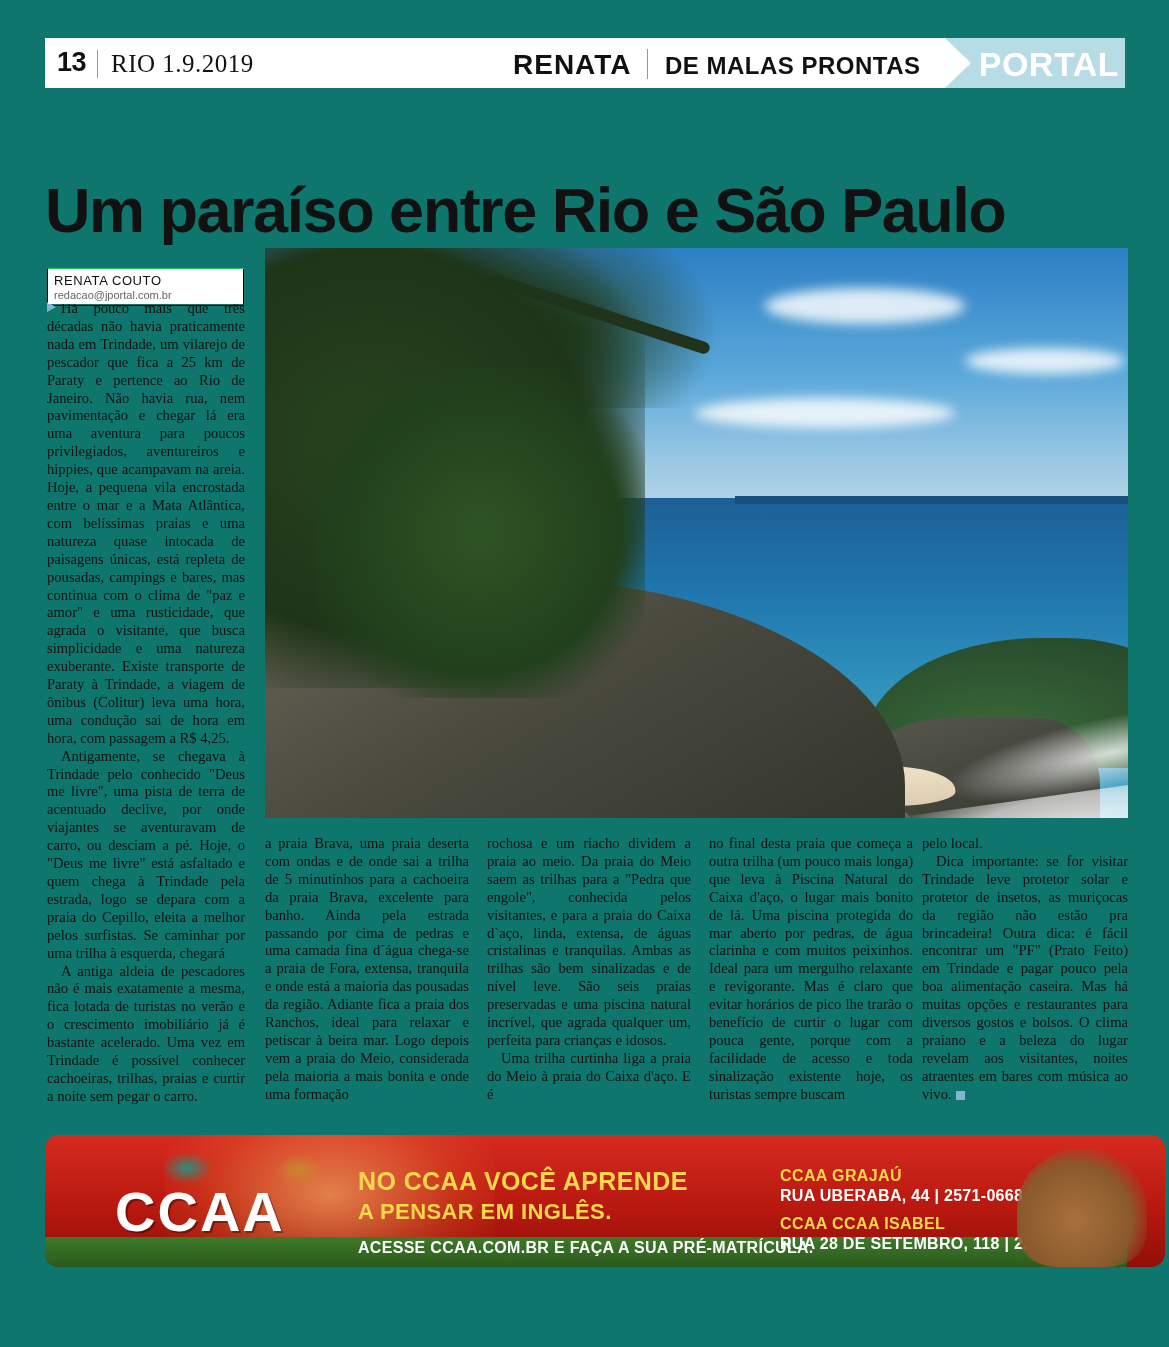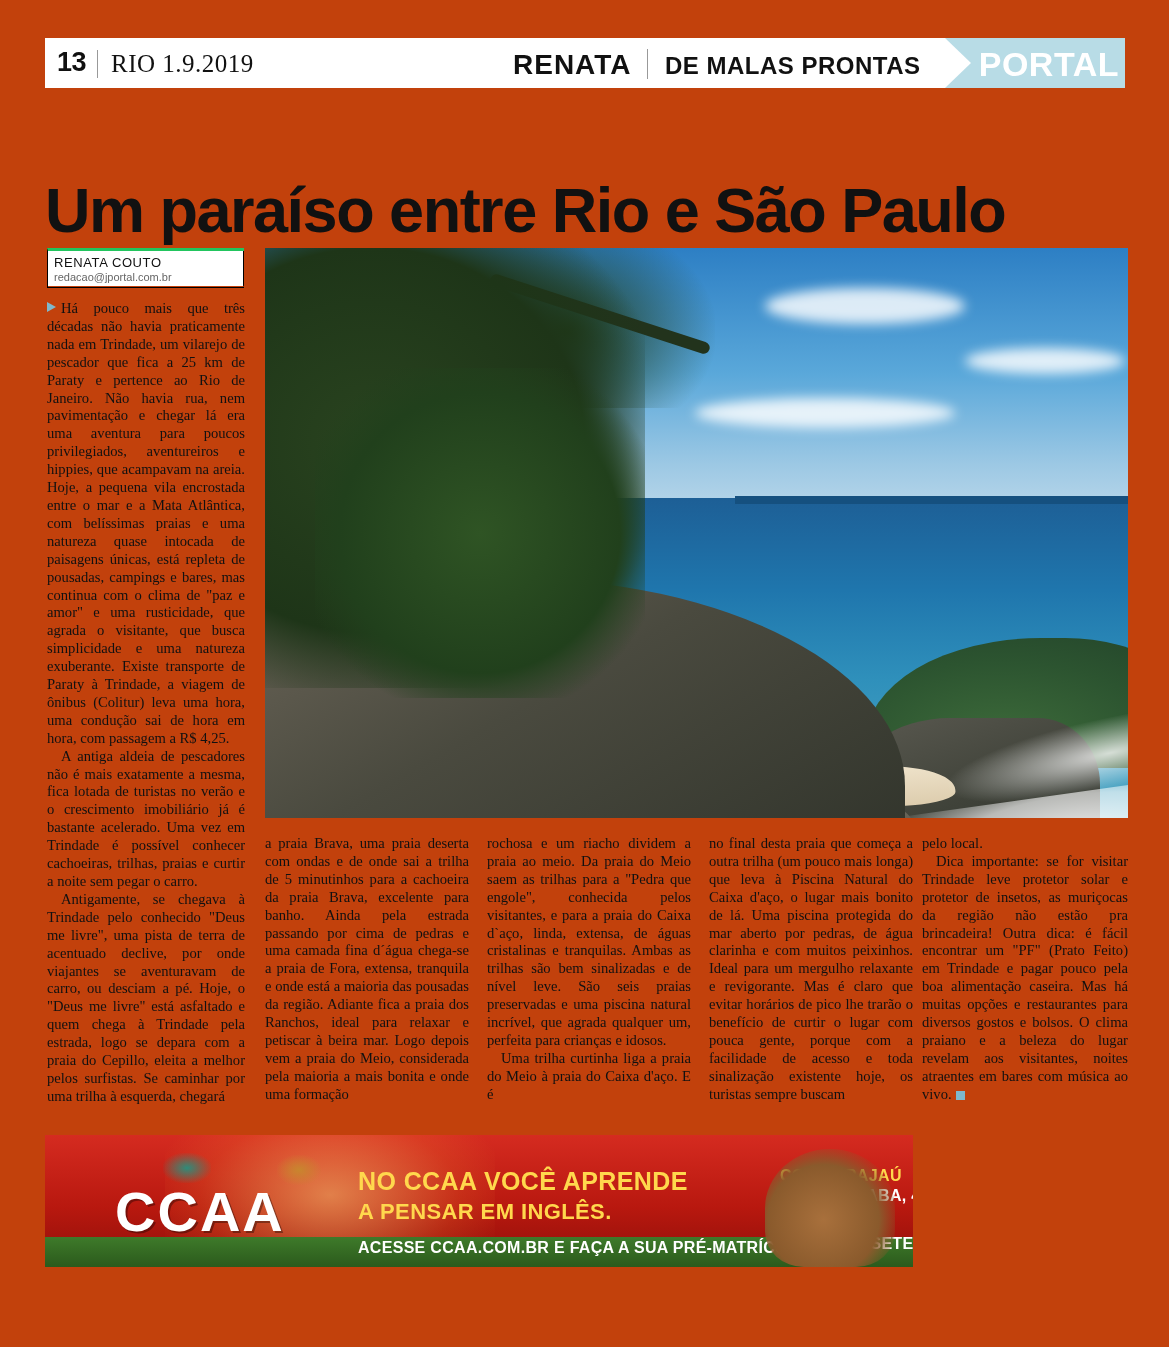--- a/index.html
+++ b/index.html
@@ -13,21 +13,21 @@
     font-family: "Liberation Serif", serif;
     color: #000;
     position: relative;
     overflow: hidden;
   }
   .page {
     position: absolute;
     left: 0; top: 0;
     width: 1169px;
     height: 1347px;
-    background: #c2410c;
+    background: #0f766e;
   }
 
   
   .masthead {
     position: absolute;
     left: 45px;
     top: 38px;
     width: 1080px;
     height: 50px;
   }
@@ -132,24 +132,24 @@
     line-height: 68px;
     letter-spacing: -1.5px;
     color: #111;
     margin-top: 46px;
   }
 
   
   .byline {
     position: absolute;
     left: 47px;
-    top: 248px;
+    top: 268px;
     width: 196px;
     height: 36px;
-    border-top: 3px solid #22c55e;
+    border-top: 1px solid #22c55e;
     border-left: 1px solid #000;
     border-bottom: 1px solid #000;
   }
   .byline:after {
     content: "";
     position: absolute;
     right: 0; top: 0;
     width: 0; height: 0;
     border-left: 22px solid transparent;
     border-top: 36px solid #000;
@@ -329,24 +329,25 @@
     width: 14px; height: 7px;
     background: #c8443a;
     border-radius: 3px 3px 0 0;
   }
 
   
   .ad {
     position: absolute;
     left: 45px;
     top: 1135px;
-    width: 868px;
+    width: 1120px;
     height: 132px;
     background: linear-gradient(180deg, #d52b20 0%, #b8180f 55%, #8f0f09 100%);
     overflow: hidden;
+    border-radius: 14px;
   }
   .ad-grass {
     position: absolute;
     left: 0; bottom: 0;
     width: 1082px; height: 30px;
     background: linear-gradient(180deg, #3e7a2a 0%, #2b5a1c 100%);
   }
   .ad-sun {
     position: absolute;
     left: 120px; top: -40px;
@@ -486,22 +487,22 @@
     <div class="ph-rock2"></div>
     <div class="ph-foreground"></div>
     <div class="ph-tree-top"></div>
     <div class="ph-branch"></div>
     <div class="ph-tree-left"></div>
     <div class="ph-tree-left2"></div>
   </div>
 
   <div class="col" id="col1">
     <p class="first"><span class="bullet"></span><span>Há pouco mais que três décadas não havia praticamente nada em Trindade, um vilarejo de pescador que fica a 25 km de Paraty e pertence ao Rio de Janeiro. Não havia rua, nem pavimentação e chegar lá era uma aventura para poucos privilegiados, aventureiros e hippies, que acampavam na areia. Hoje, a pequena vila encrostada entre o mar e a Mata Atlântica, com belíssimas praias e uma natureza quase intocada de paisagens únicas, está repleta de pousadas, campings e bares, mas continua com o clima de "paz e amor" e uma rusticidade, que agrada o visitante, que busca simplicidade e uma natureza exuberante. Existe transporte de Paraty à Trindade, a viagem de ônibus (Colitur) leva uma hora, uma condução sai de hora em hora, com passagem a R$ 4,25.</span></p>
+    <p>Antigamente, se chegava à Trindade pelo conhecido "Deus me livre", uma pista de terra de acentuado declive, por onde viajantes se aventuravam de carro, ou desciam a pé. Hoje, o "Deus me livre" está asfaltado e quem chega à Trindade pela estrada, logo se depara com a praia do Cepillo, eleita a melhor pelos surfistas. Se caminhar por uma trilha à esquerda, chegará</p>
     <p>A antiga aldeia de pescadores não é mais exatamente a mesma, fica lotada de turistas no verão e o crescimento imobiliário já é bastante acelerado. Uma vez em Trindade é possível conhecer cachoeiras, trilhas, praias e curtir a noite sem pegar o carro.</p>
-    <p>Antigamente, se chegava à Trindade pelo conhecido "Deus me livre", uma pista de terra de acentuado declive, por onde viajantes se aventuravam de carro, ou desciam a pé. Hoje, o "Deus me livre" está asfaltado e quem chega à Trindade pela estrada, logo se depara com a praia do Cepillo, eleita a melhor pelos surfistas. Se caminhar por uma trilha à esquerda, chegará</p>
   </div>
 
   <div class="col" id="col2">
     <p class="first">a praia Brava, uma praia deserta com ondas e de onde sai a trilha de 5 minutinhos para a cachoeira da praia Brava, excelente para banho. Ainda pela estrada passando por cima de pedras e uma camada fina d´água chega-se a praia de Fora, extensa, tranquila e onde está a maioria das pousadas da região. Adiante fica a praia dos Ranchos, ideal para relaxar e petiscar à beira mar. Logo depois vem a praia do Meio, considerada pela maioria a mais bonita e onde uma formação</p>
   </div>
 
   <div class="col" id="col3">
     <p class="first">rochosa e um riacho dividem a praia ao meio. Da praia do Meio saem as trilhas para a "Pedra que engole", conhecida pelos visitantes, e para a praia do Caixa d`aço, linda, extensa, de águas cristalinas e tranquilas. Ambas as trilhas são bem sinalizadas e de nível leve. São seis praias preservadas e uma piscina natural incrível, que agrada qualquer um, perfeita para crianças e idosos.</p>
     <p>Uma trilha curtinha liga a praia do Meio à praia do Caixa d'aço. E é</p>
   </div>

